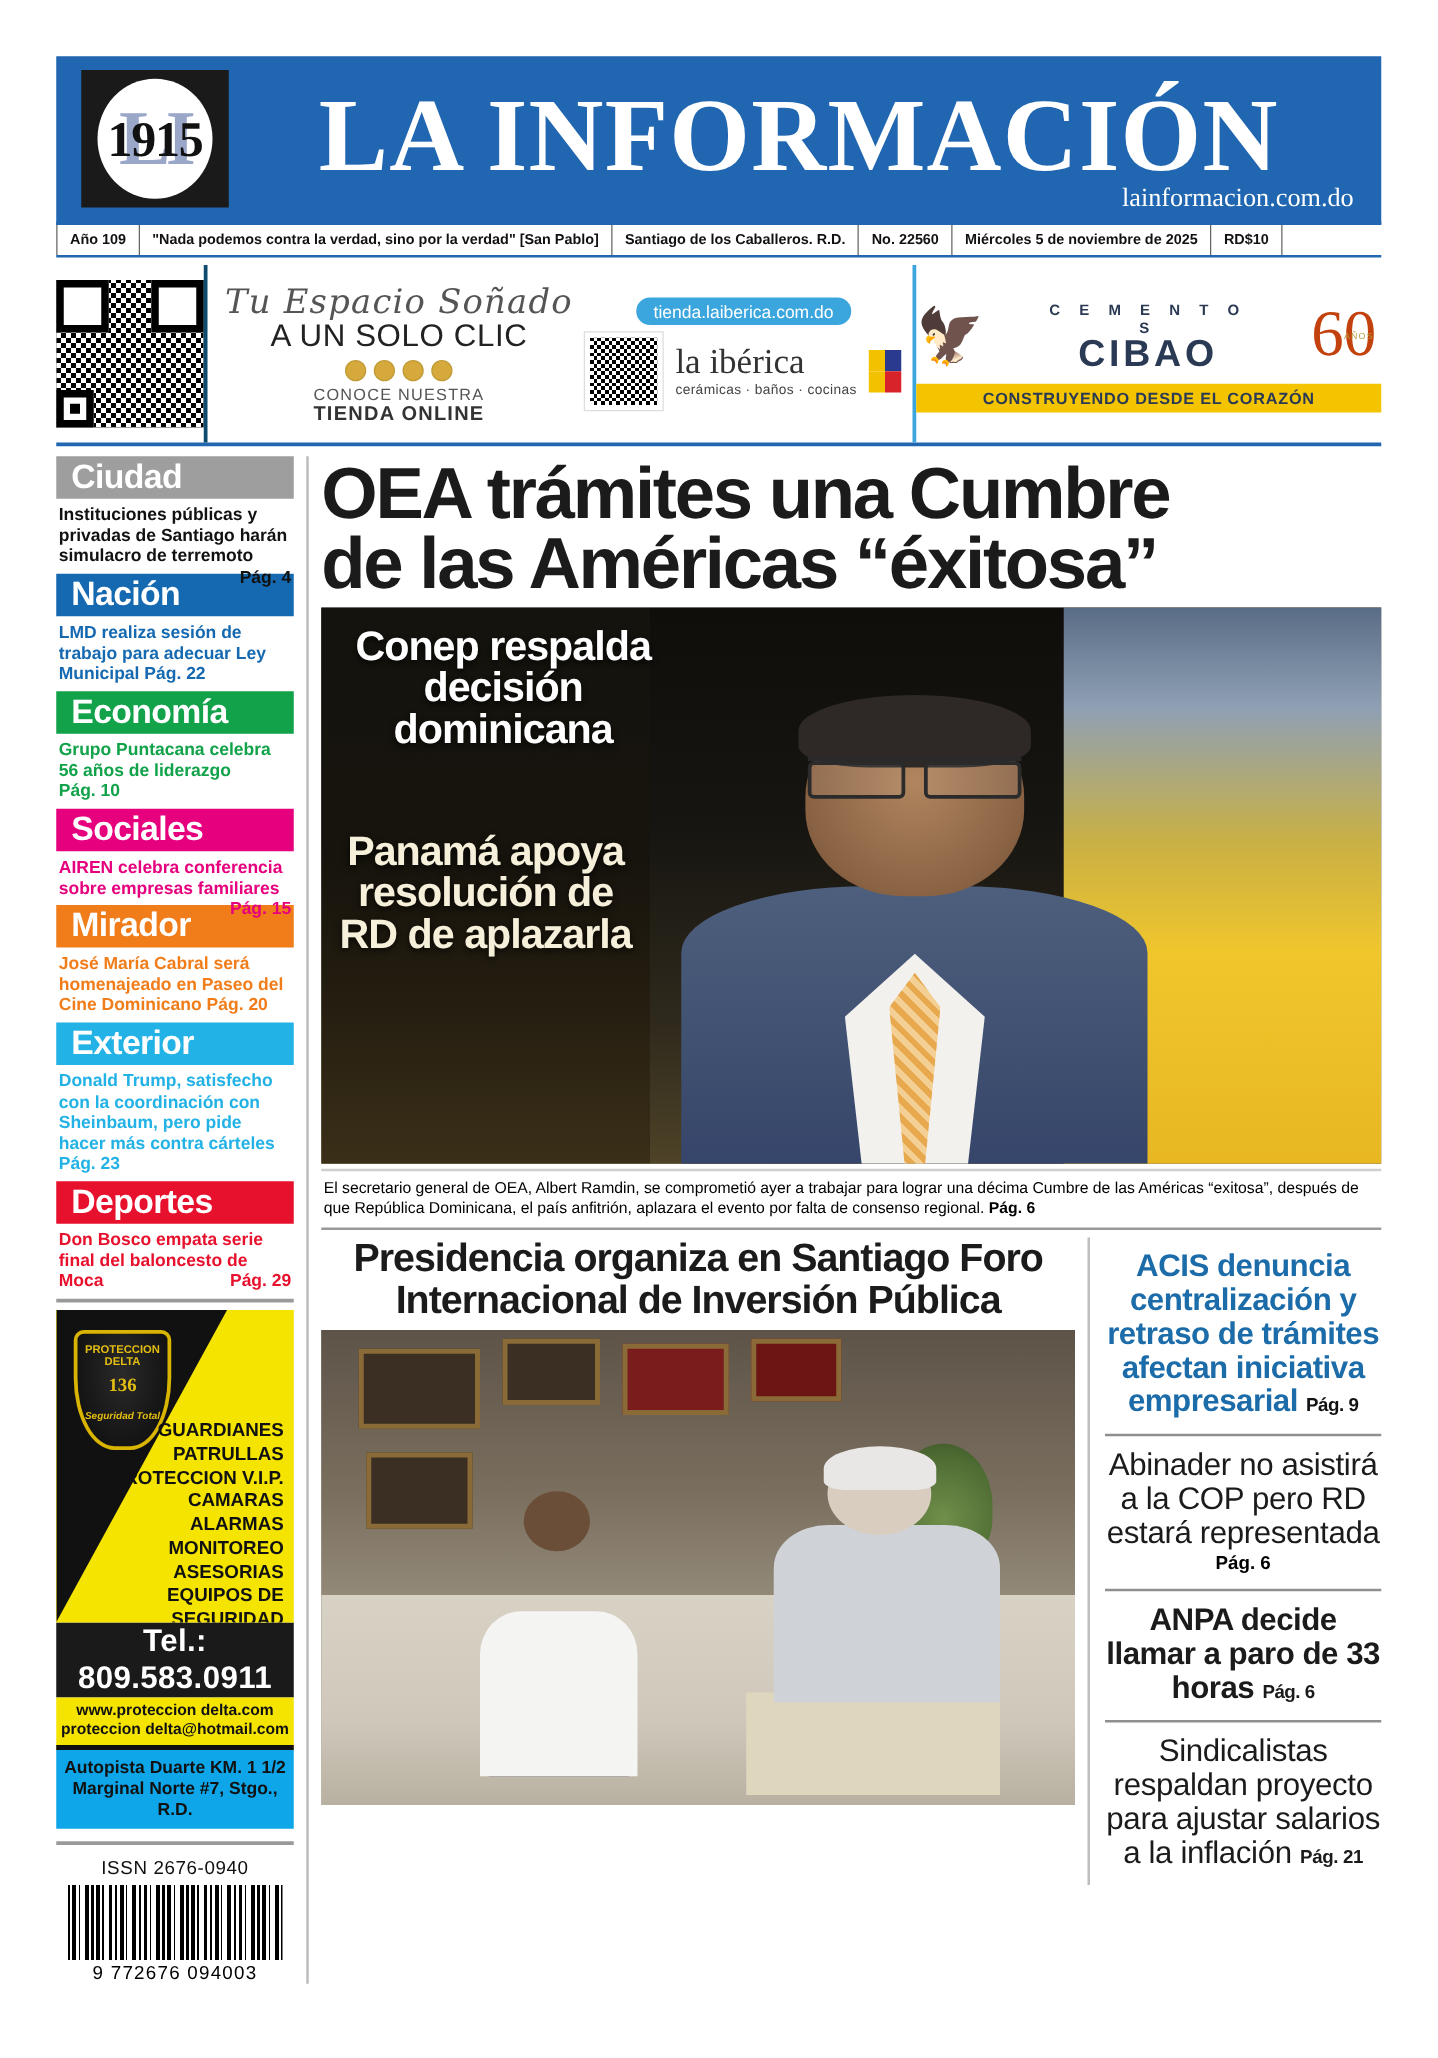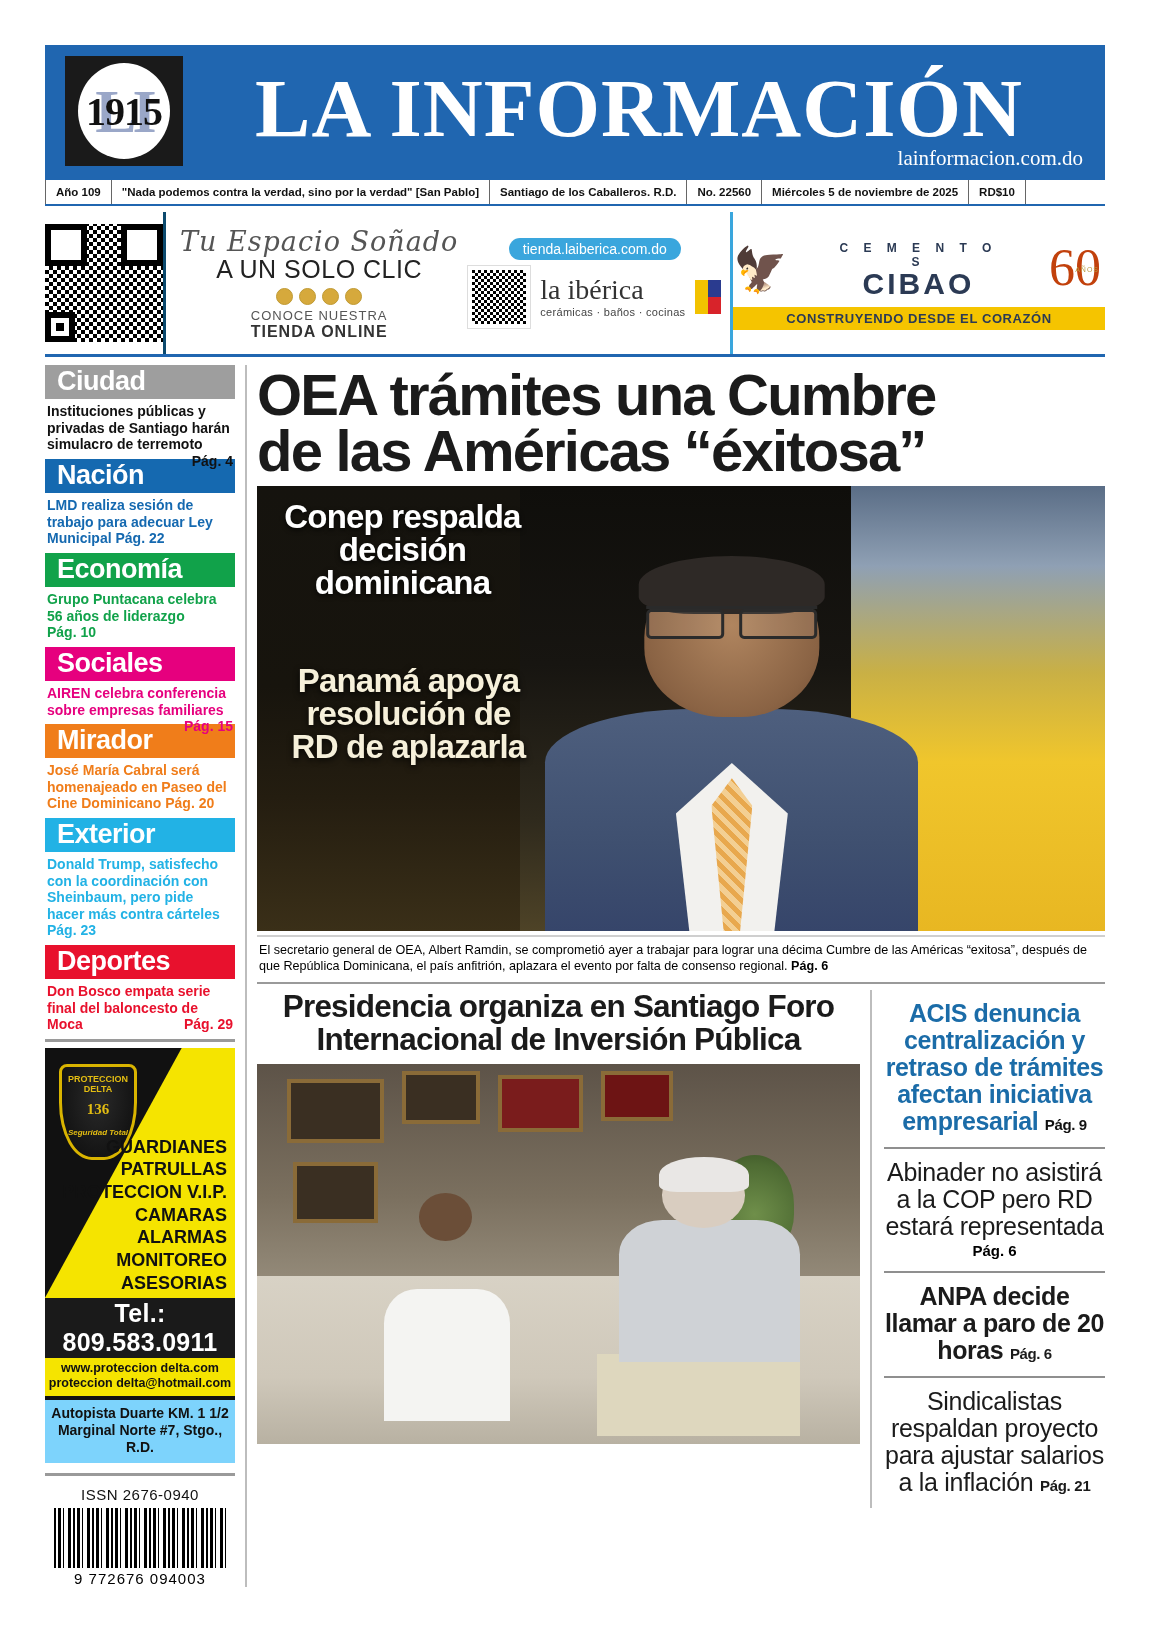--- a/index.html
+++ b/index.html
@@ -269,21 +269,21 @@
     background: repeating-linear-gradient(45deg,#e8a84e 0 5px,#f3cf93 5px 10px);
     clip-path: polygon(50% 0, 100% 18%, 70% 100%, 30% 100%, 0 18%);
   }
   .ov-white {
     position:absolute; left:18px; top:14px; width:255px;
     color:#fff; font-weight:700; font-size:33px; line-height:1.0;
     text-align:center; letter-spacing:-.8px;
     text-shadow: 0 2px 5px rgba(0,0,0,.75);
   }
   .ov-cream {
-    position:absolute; left:24px; top:178px; width:255px;
+    position:absolute; left:4px; top:178px; width:255px;
     color:#f6f0da; font-weight:700; font-size:33px; line-height:1.0;
     text-align:center; letter-spacing:-.8px;
     text-shadow: 0 2px 6px rgba(0,0,0,.8);
   }
   .cap-main {
     font-size: 12.6px; line-height: 1.22; padding: 6px 2px 0 2px;
     border-top: 2px solid #cfcfcf; margin-top: 4px;
   }
   .cap-main b { font-weight:700; }
 
@@ -355,34 +355,34 @@
     background: radial-gradient(ellipse at 50% 35%, #2a2a2a 0%, #111 80%);
     border: 3px solid #d9b400;
     border-radius: 8px 8px 42% 42% / 8px 8px 60% 60%;
     color:#e3bd12; text-align:center; font-size:9px; font-weight:700;
     padding-top:8px; line-height:1.1;
   }
   .delta-shield .num{ font-size:15px; margin-top:6px;font-family:Liberation Serif, serif;}
   .delta-shield .seg{ font-style:italic; font-size:8px; margin-top:12px;}
   .delta-list {
     position:absolute; right:8px; top:88px; text-align:right;
-    font-size:18px; font-weight:700; color:#111; line-height:1.26;
+    font-size:15px; font-weight:700; color:#111; line-height:1.26;
   }
   .delta-tel {
     background:#1a1a1a; color:#fff; font-weight:700;
     font-size:25px; text-align:center; letter-spacing:.3px;
     padding: 1px 0;
   }
   .delta-web {
     background:#f5e400; text-align:center; font-size:12.5px;
     font-weight:700; color:#111; line-height:1.25; padding:3px 0 4px;
     border-bottom:4px solid #111;
   }
   .delta-addr {
-    background:#7dd3fc; text-align:center; font-size:14px;
+    background:#0ea5e9; text-align:center; font-size:14px;
     font-weight:700; color:#111; line-height:1.22; padding:5px 0 7px;
   }
   .issn-wrap { margin-top: 10px; border-top:3px solid #9a9a9a; padding-top:10px; text-align:center;}
   .issn { font-size:15px; color:#111; letter-spacing:.5px; }
   .barcode {
     height:60px; margin:5px auto 0; width:172px;
     background-image: repeating-linear-gradient(90deg,
       #000 0 2px, #fff 2px 4px, #000 4px 7px, #fff 7px 9px,
       #000 9px 10px, #fff 10px 14px, #000 14px 17px, #fff 17px 19px);
   }
@@ -637,21 +637,21 @@
             </div>
           </div>
           <div class="brief">
             <div class="brief-title b2">
               <span>Abinader no asistirá a la COP pero RD estará representada</span>
             </div>
             <div class="pgsm" style="margin-top:2px">Pág. 6</div>
           </div>
           <div class="brief">
             <div class="brief-title b3">
-              <span>ANPA decide llamar a paro de 20 horas</span>
+              <span>ANPA decide llamar a paro de 33 horas</span>
               <span class="pgsm">Pág. 6</span>
             </div>
           </div>
           <div class="brief">
             <div class="brief-title b4">
               <span>Sindicalistas respaldan proyecto para ajustar salarios a la inflación</span>
               <span class="pgsm">Pág. 21</span>
             </div>
           </div>
         </div>

